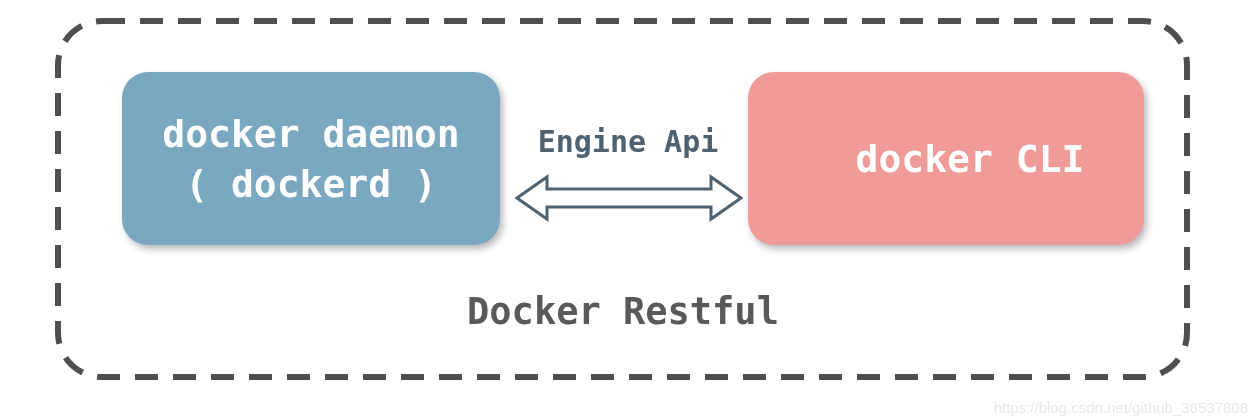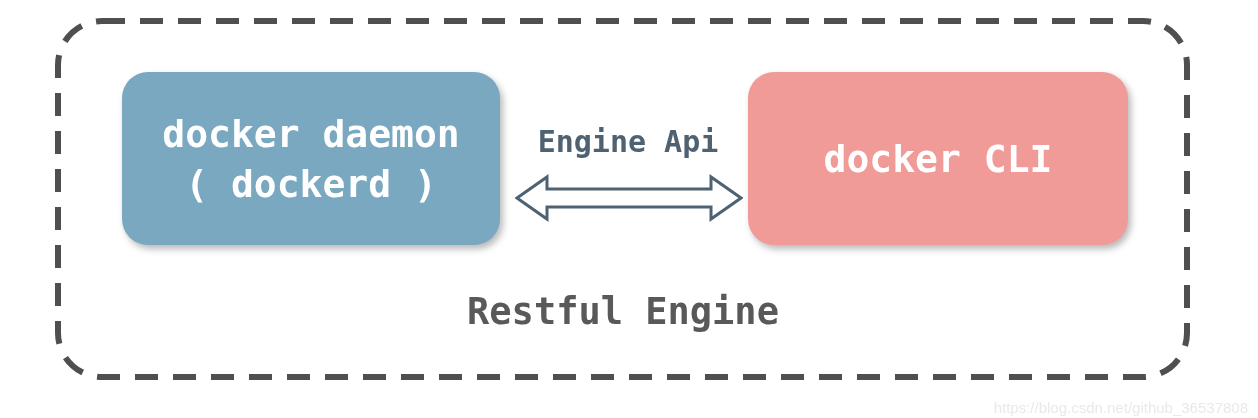--- a/index.html
+++ b/index.html
@@ -27,21 +27,21 @@
     top:72px;height:173px;
     border-radius:26px;
     display:flex;flex-direction:column;
     align-items:center;justify-content:center;
     color:var(--box-text);
     font-weight:bold;font-size:38px;line-height:50px;
     box-shadow:3px 4px 7px rgba(0,0,0,0.28);
     text-align:center;
   }
   .daemon-box{left:122px;width:378px;background:var(--daemon-box-bg);}
-  .cli-box{left:748px;width:380px;background:var(--cli-box-bg);}
+  .cli-box{left:748px;width:348px;background:var(--cli-box-bg);padding-left:48px;}
   .connection-label{
     position:absolute;left:500px;top:126px;width:256px;
     text-align:center;
     color:var(--connection-label-text);
     font-weight:bold;font-size:30px;line-height:32px;
   }
   .double-arrow{
     position:absolute;left:515px;top:172px;width:228px;height:52px;
   }
   .engine-label{
@@ -74,17 +74,17 @@
   <div class="node-box cli-box">
     <div>docker CLI</div>
   </div>
 
   <div class="connection-label">Engine Api</div>
 
   <svg class="double-arrow" viewBox="0 0 228 52" xmlns="http://www.w3.org/2000/svg" aria-hidden="true">
     <polygon points="2,26 32,5 32,17 196,17 196,5 226,26 196,47 196,35 32,35 32,47" fill="#ffffff" stroke="var(--connection-label-text)" stroke-width="3" stroke-linejoin="miter"></polygon>
   </svg>
 
-  <div class="engine-label">Restful Engine</div>
+  <div class="engine-label">Docker Restful</div>
 
   <div class="watermark">https://blog.csdn.net/github_36537808</div>
 
 </div>
 
 </body></html>

